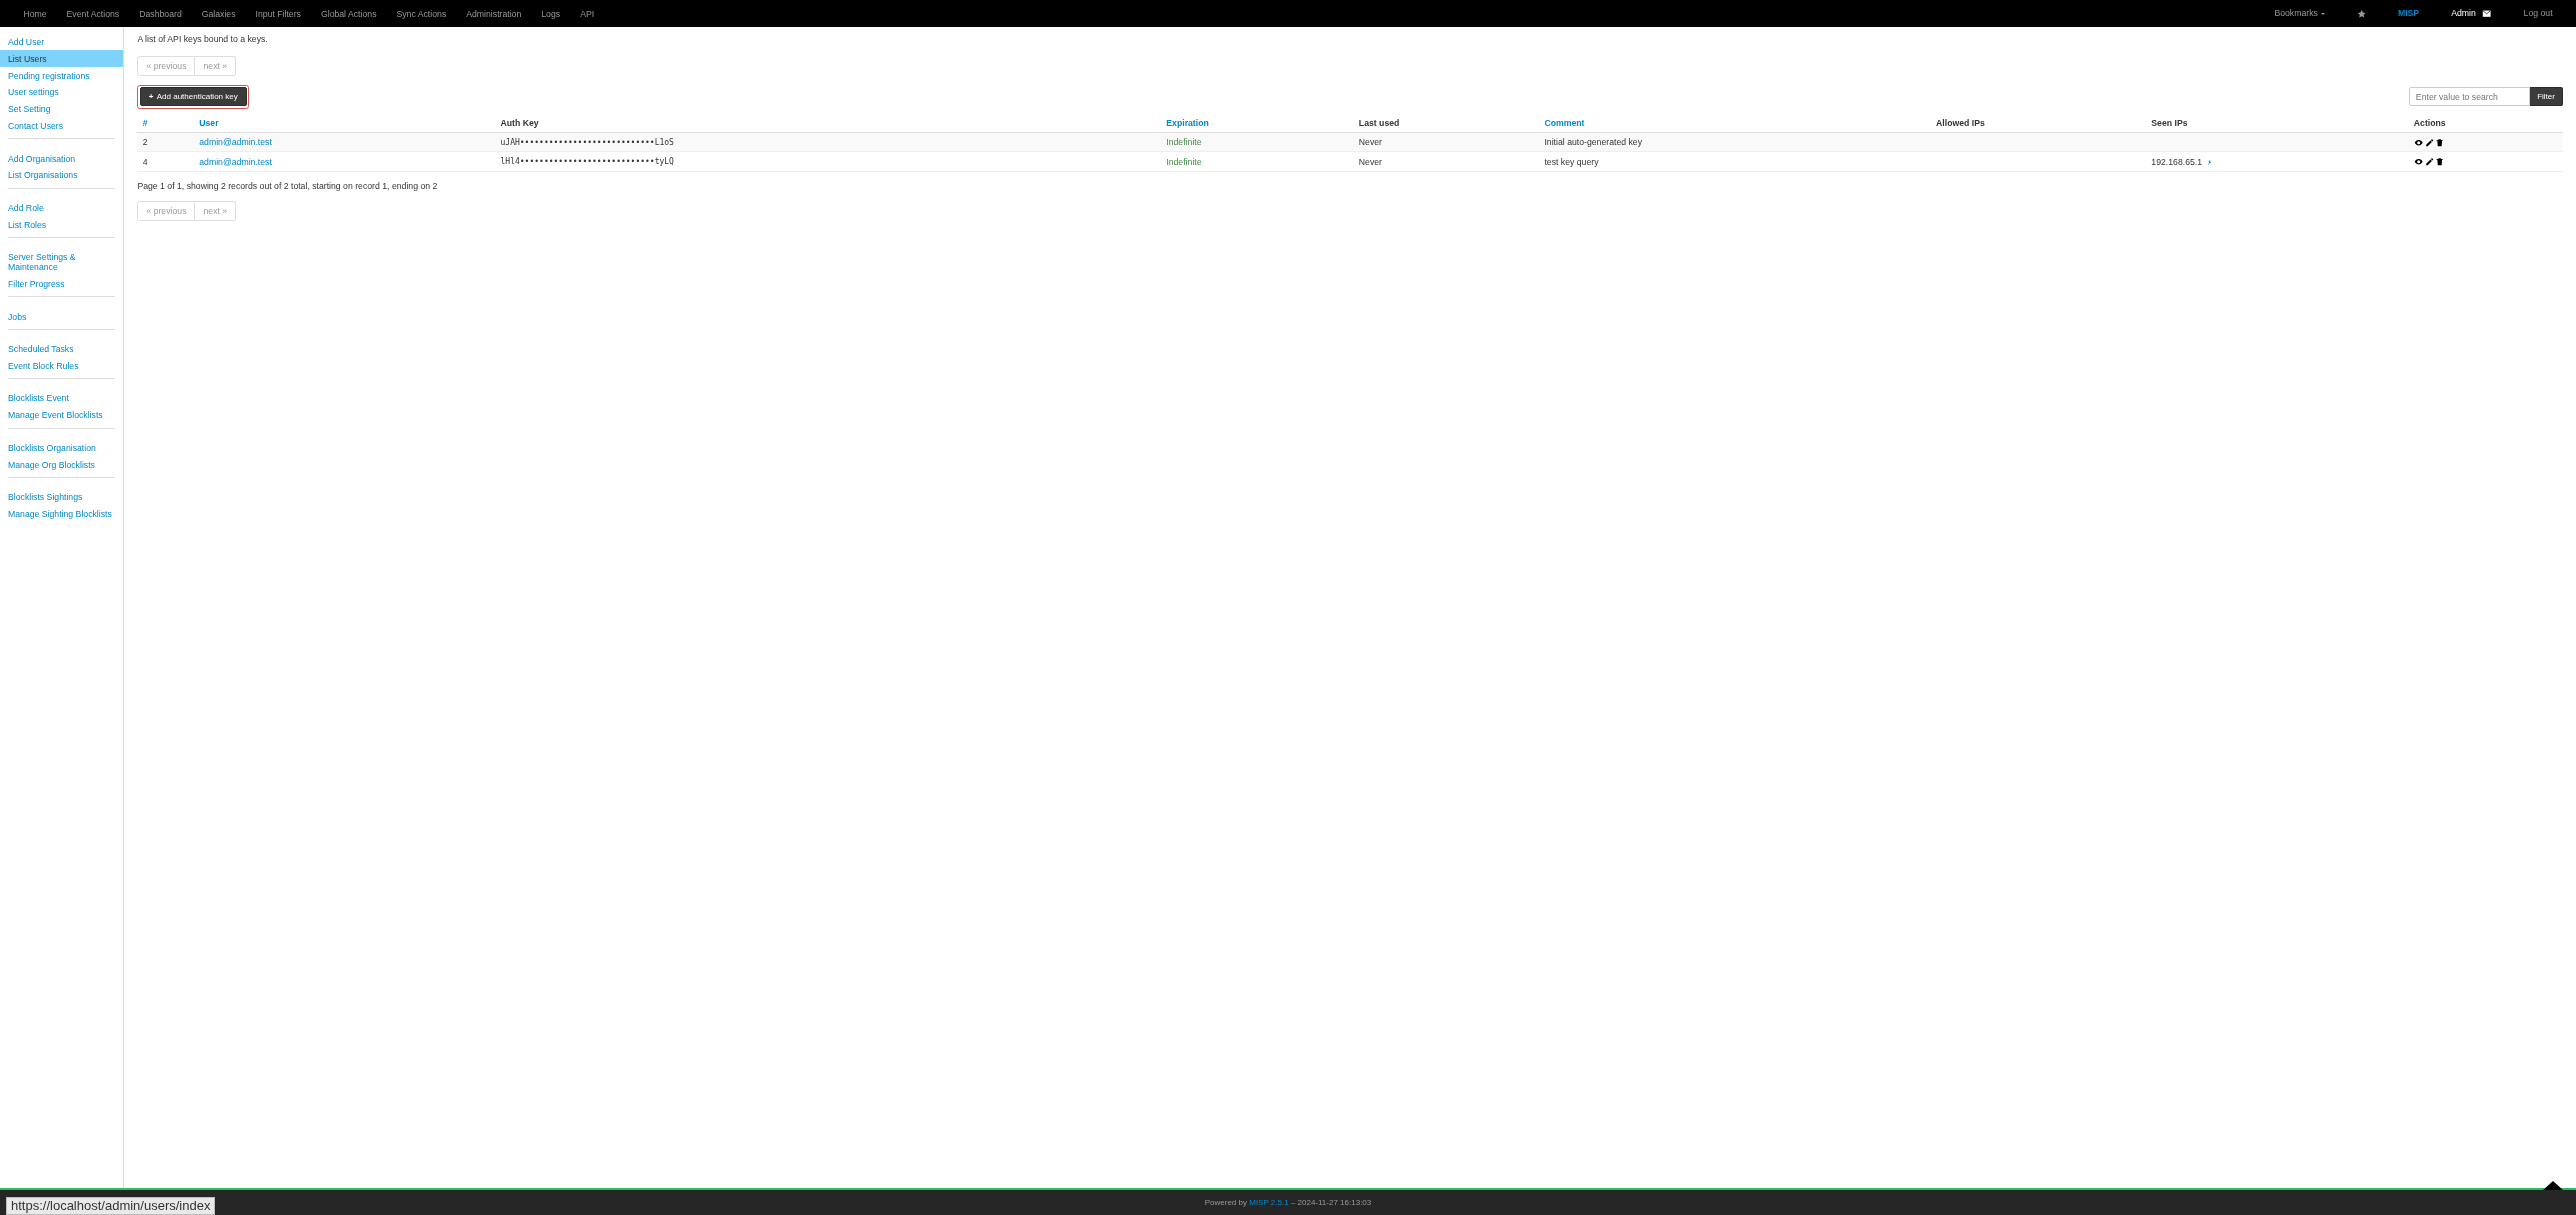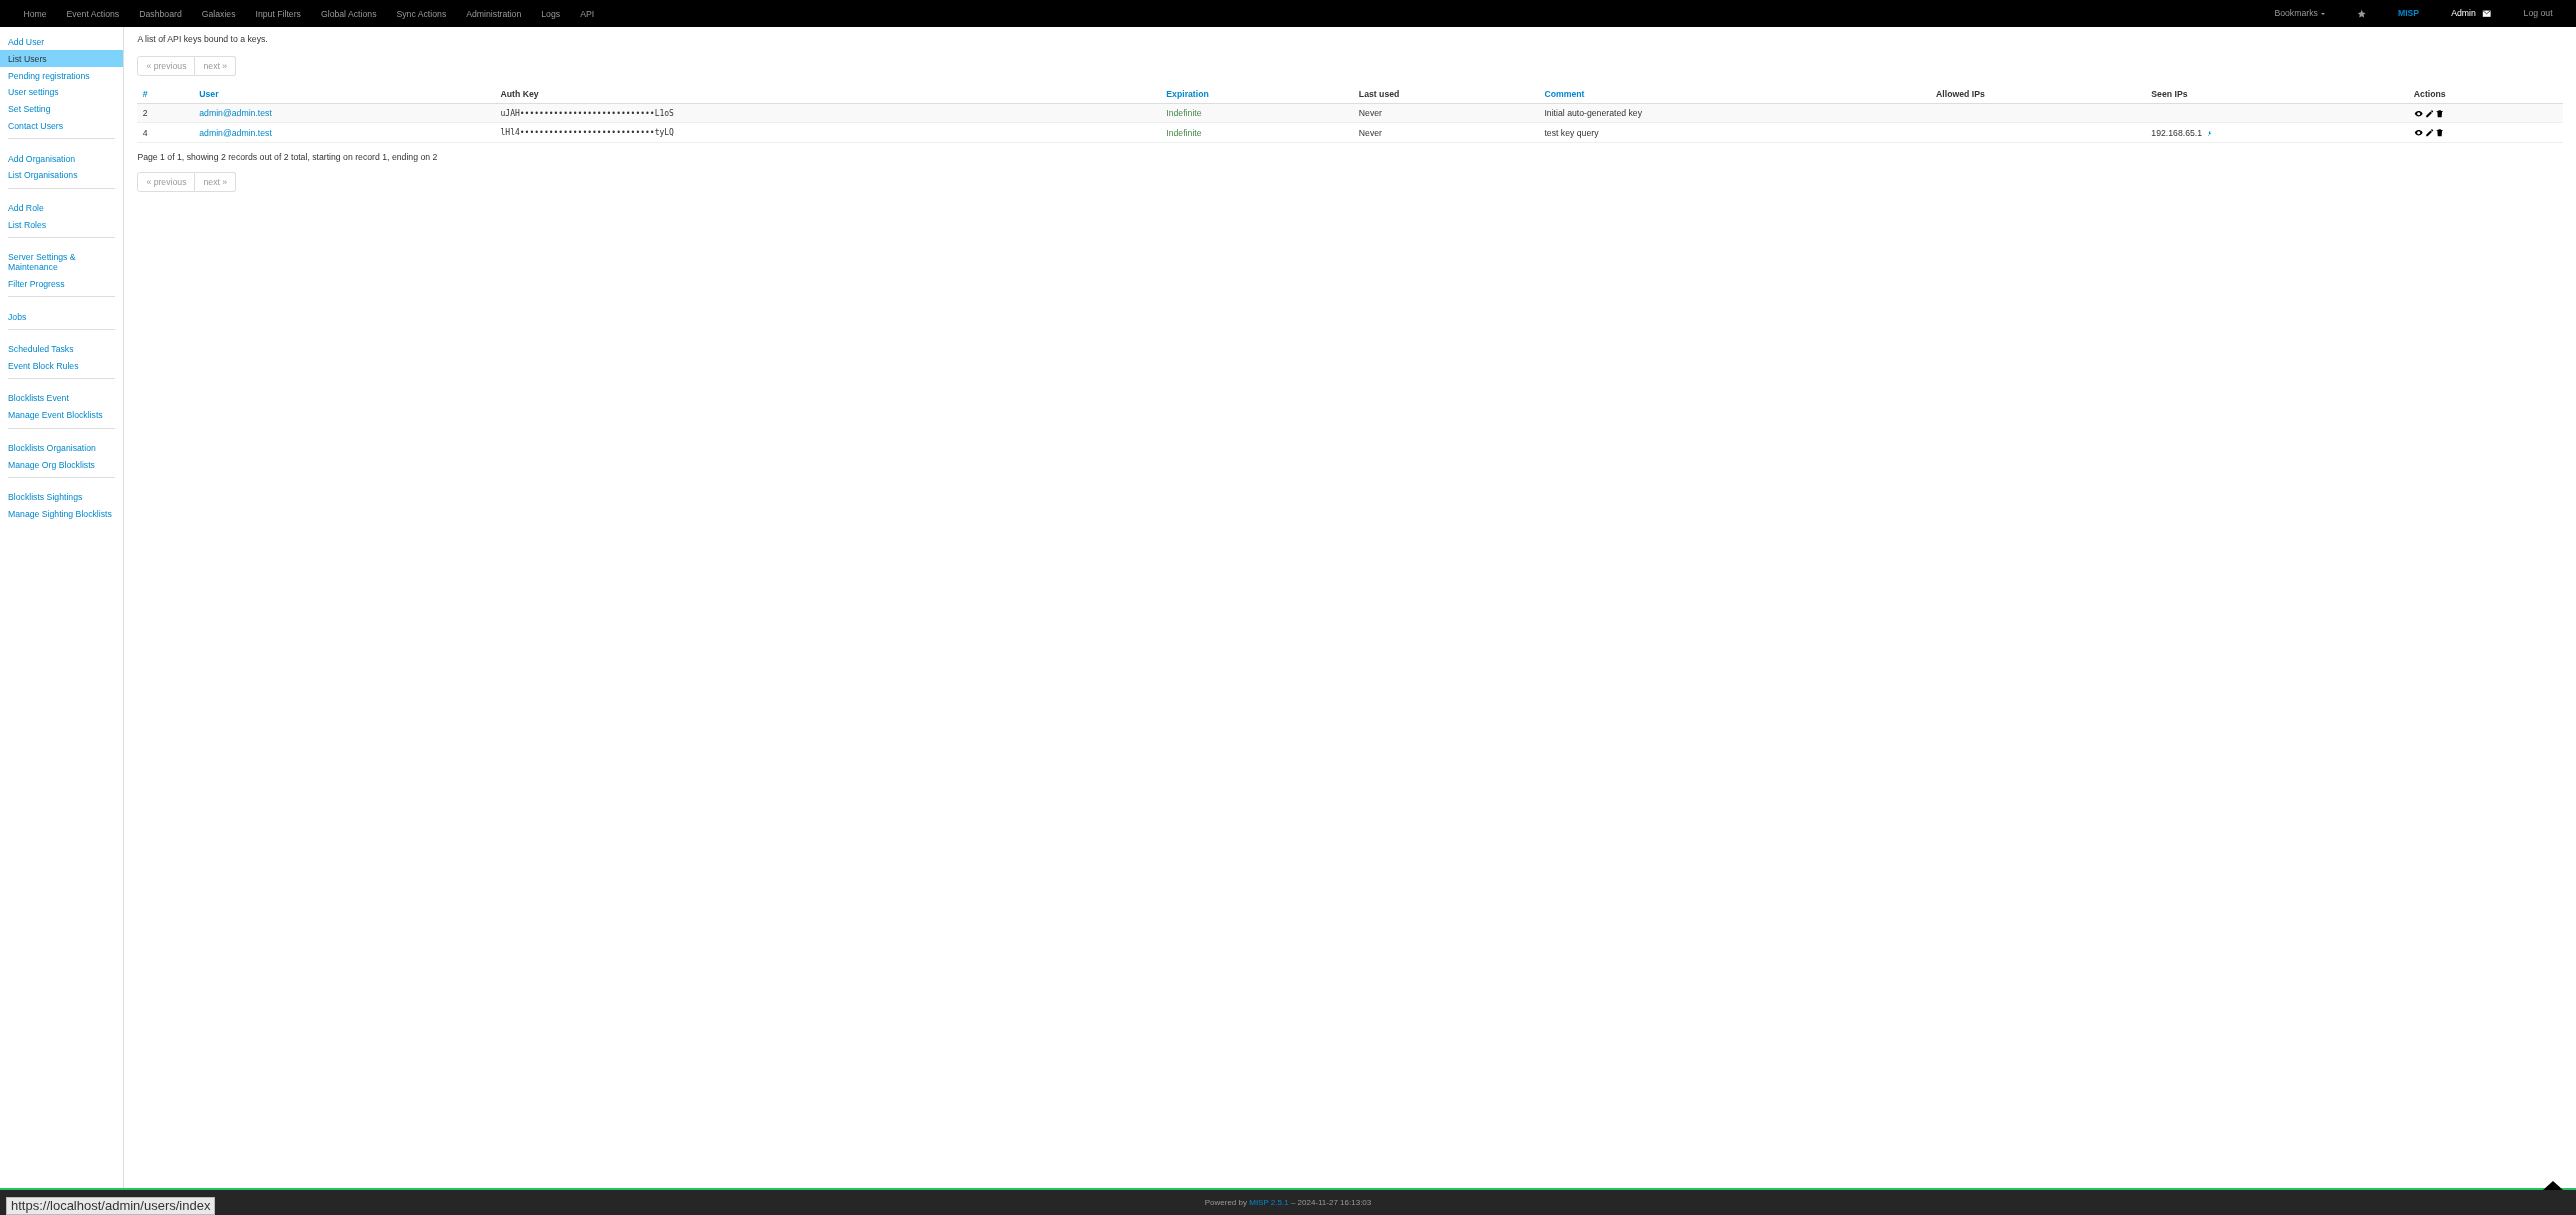--- a/index.html
+++ b/index.html
@@ -142,20 +142,32 @@
   </div>
 
   <div class="main">
     <p class="page-desc">A list of API keys bound to a keys.</p>
 
     <div class="pagination">
       <span class="page-btn">« previous</span>
       <span class="page-btn">next »</span>
     </div>
 
+    <div class="toolbar-row">
+      <span class="add-btn-wrap">
+        <button class="btn-dark">
+          <span class="plus-icon"></span>
+          <span>Add authentication key</span>
+        </button>
+      </span>
+      <div class="search-group">
+        <input class="search-input" type="text" placeholder="Enter value to search" style="">
+        <button class="filter-btn">Filter</button>
+      </div>
+    </div>
 
     <table class="data-table">
       <thead>
         <tr>
           <th><a>#</a></th>
           <th><a>User</a></th>
           <th><span>Auth Key</span></th>
           <th><a>Expiration</a></th>
           <th><span>Last used</span></th>
           <th><a>Comment</a></th>

